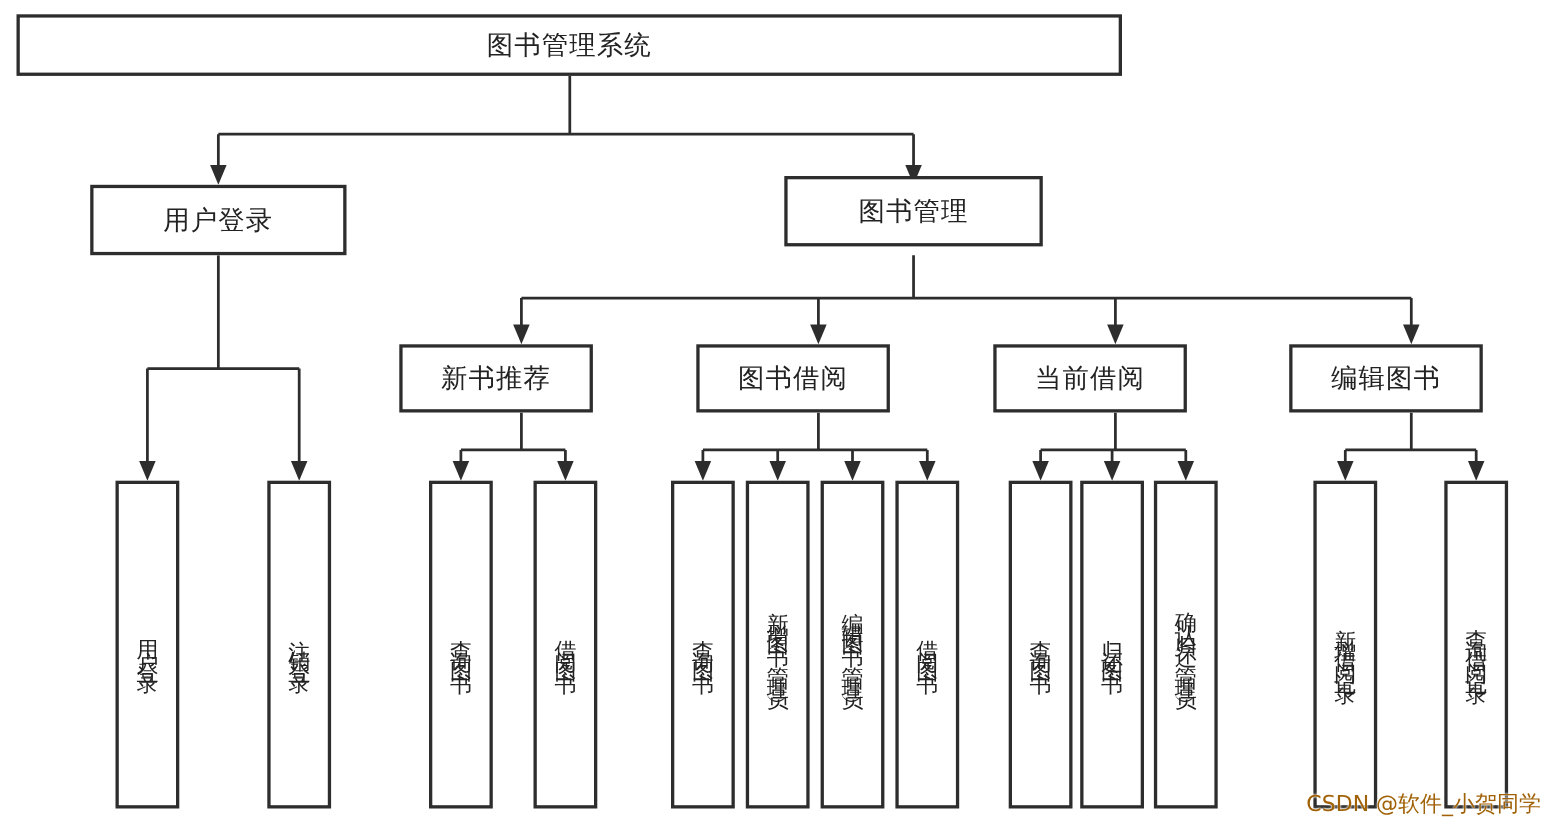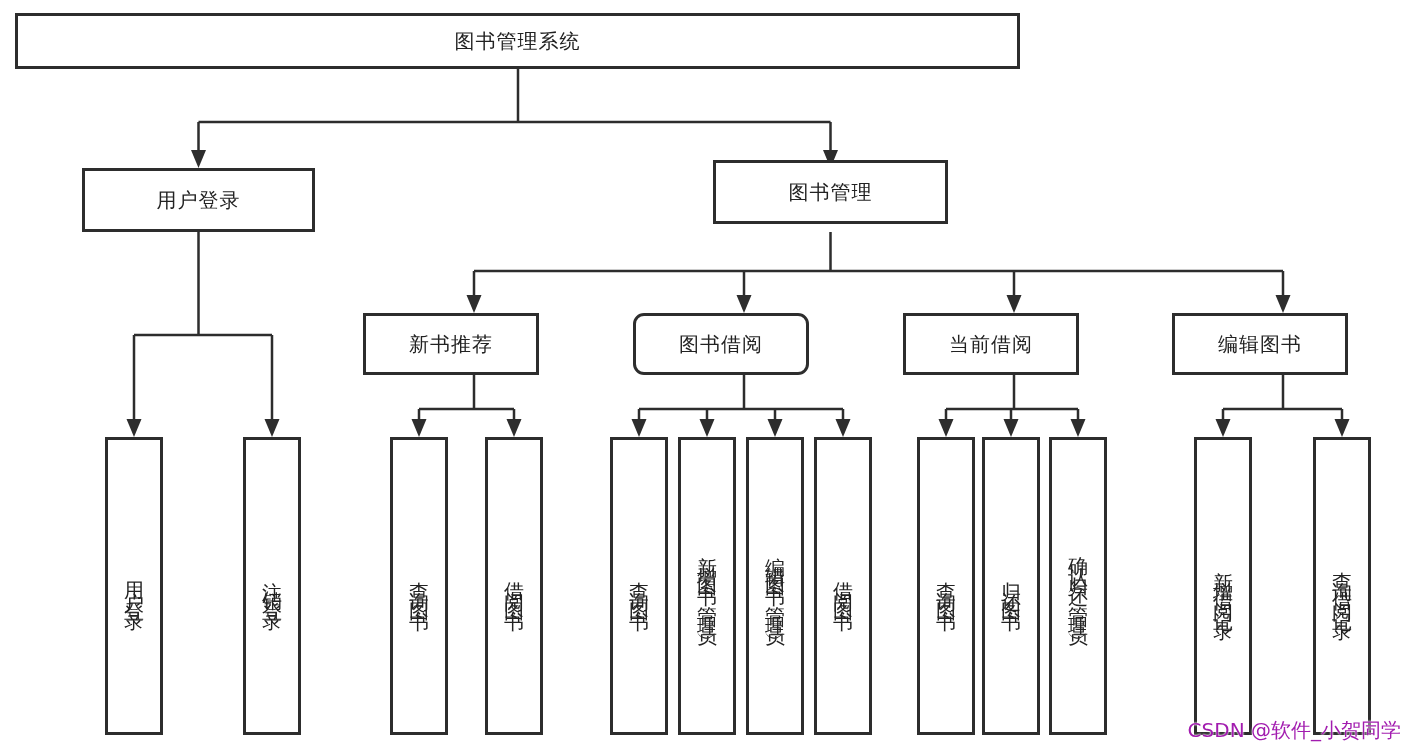--- a/index.html
+++ b/index.html
@@ -5,42 +5,42 @@
   html,body{margin:0;padding:0;background:#fff;}
   .canvas{
     position:relative;width:1405px;height:747px;background:#ffffff;
     font-family:"DejaVu Sans","Liberation Sans",sans-serif;overflow:hidden;
   }
   .connectors{position:absolute;left:0;top:0;width:1405px;height:747px;}
   .box{
     position:absolute;background:#ffffff;border:3px solid #2d2d2d;box-sizing:border-box;
     display:flex;align-items:center;justify-content:center;color:#222222;
   }
-  .hbox{font-size:20px;letter-spacing:1px;white-space:nowrap;}
+  .hbox{font-size:24px;letter-spacing:1px;white-space:nowrap;}
   .vbox .vtext{
     writing-mode:vertical-rl;text-orientation:mixed;
     font-size:20px;line-height:1.05;letter-spacing:10px;white-space:nowrap;
   }
   
   .n-root{left:15px;top:13px;width:1005px;height:56px;}
   
   .n-l2a{left:82px;top:168px;width:233px;height:64px;}
   .n-l2b{left:713px;top:160px;width:235px;height:64px;}
   
   .n-l3{top:313px;width:176px;height:62px;}
-  .n-l3a{left:363px;} .n-l3b{left:633px;border-radius:11px;} .n-l3c{left:903px;font-family:Liberation Serif, serif;} .n-l3d{left:1172px;}
+  .n-l3a{left:363px;} .n-l3b{left:633px;} .n-l3c{left:903px;font-family:Liberation Serif, serif;} .n-l3d{left:1172px;}
   
   .leaf{top:437px;width:58px;height:298px;}
   .lf1{left:105px;} .lf2{left:243px;}
   .lf3{left:390px;} .lf4{left:485px;}
   .lf5{left:610px;} .lf6{left:678px;} .lf7{left:746px;} .lf8{left:814px;}
   .lf9{left:917px;} .lf10{left:982px;} .lf11{left:1049px;}
   .lf12{left:1194px;} .lf13{left:1313px;}
   .watermark{
-    position:absolute;right:4px;bottom:3px;font-size:20px;color:#a21caf;
+    position:absolute;right:4px;bottom:3px;font-size:20px;color:#a16207;
     z-index:6;white-space:nowrap;
     text-shadow:0 0 2px #ffffff,0 0 2px #ffffff;
   }
 </style>
 </head>
 <body>
 
 <div class="canvas">
 
   <svg class="connectors" viewBox="0 0 1405 747" xmlns="http://www.w3.org/2000/svg">

